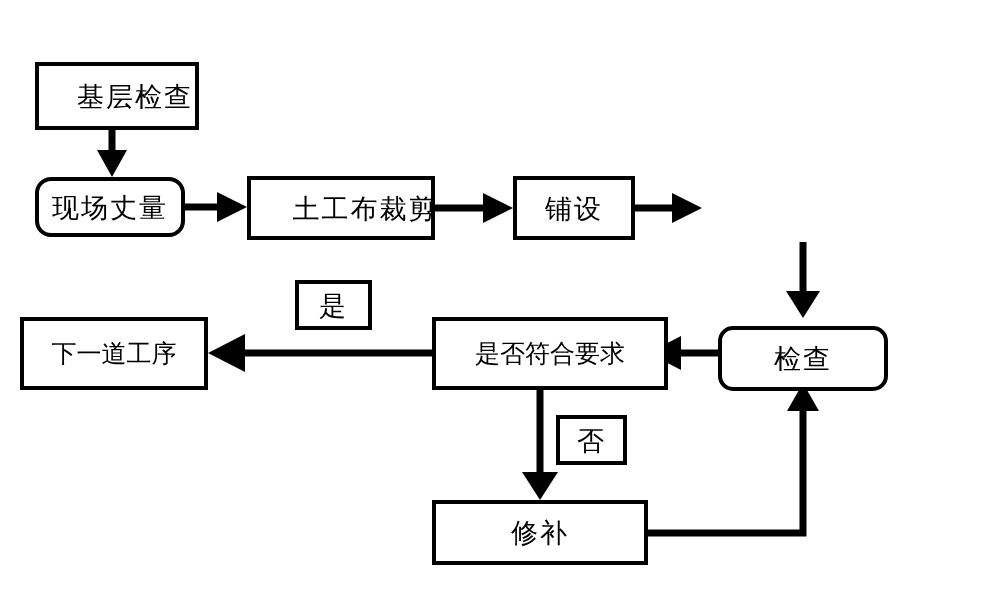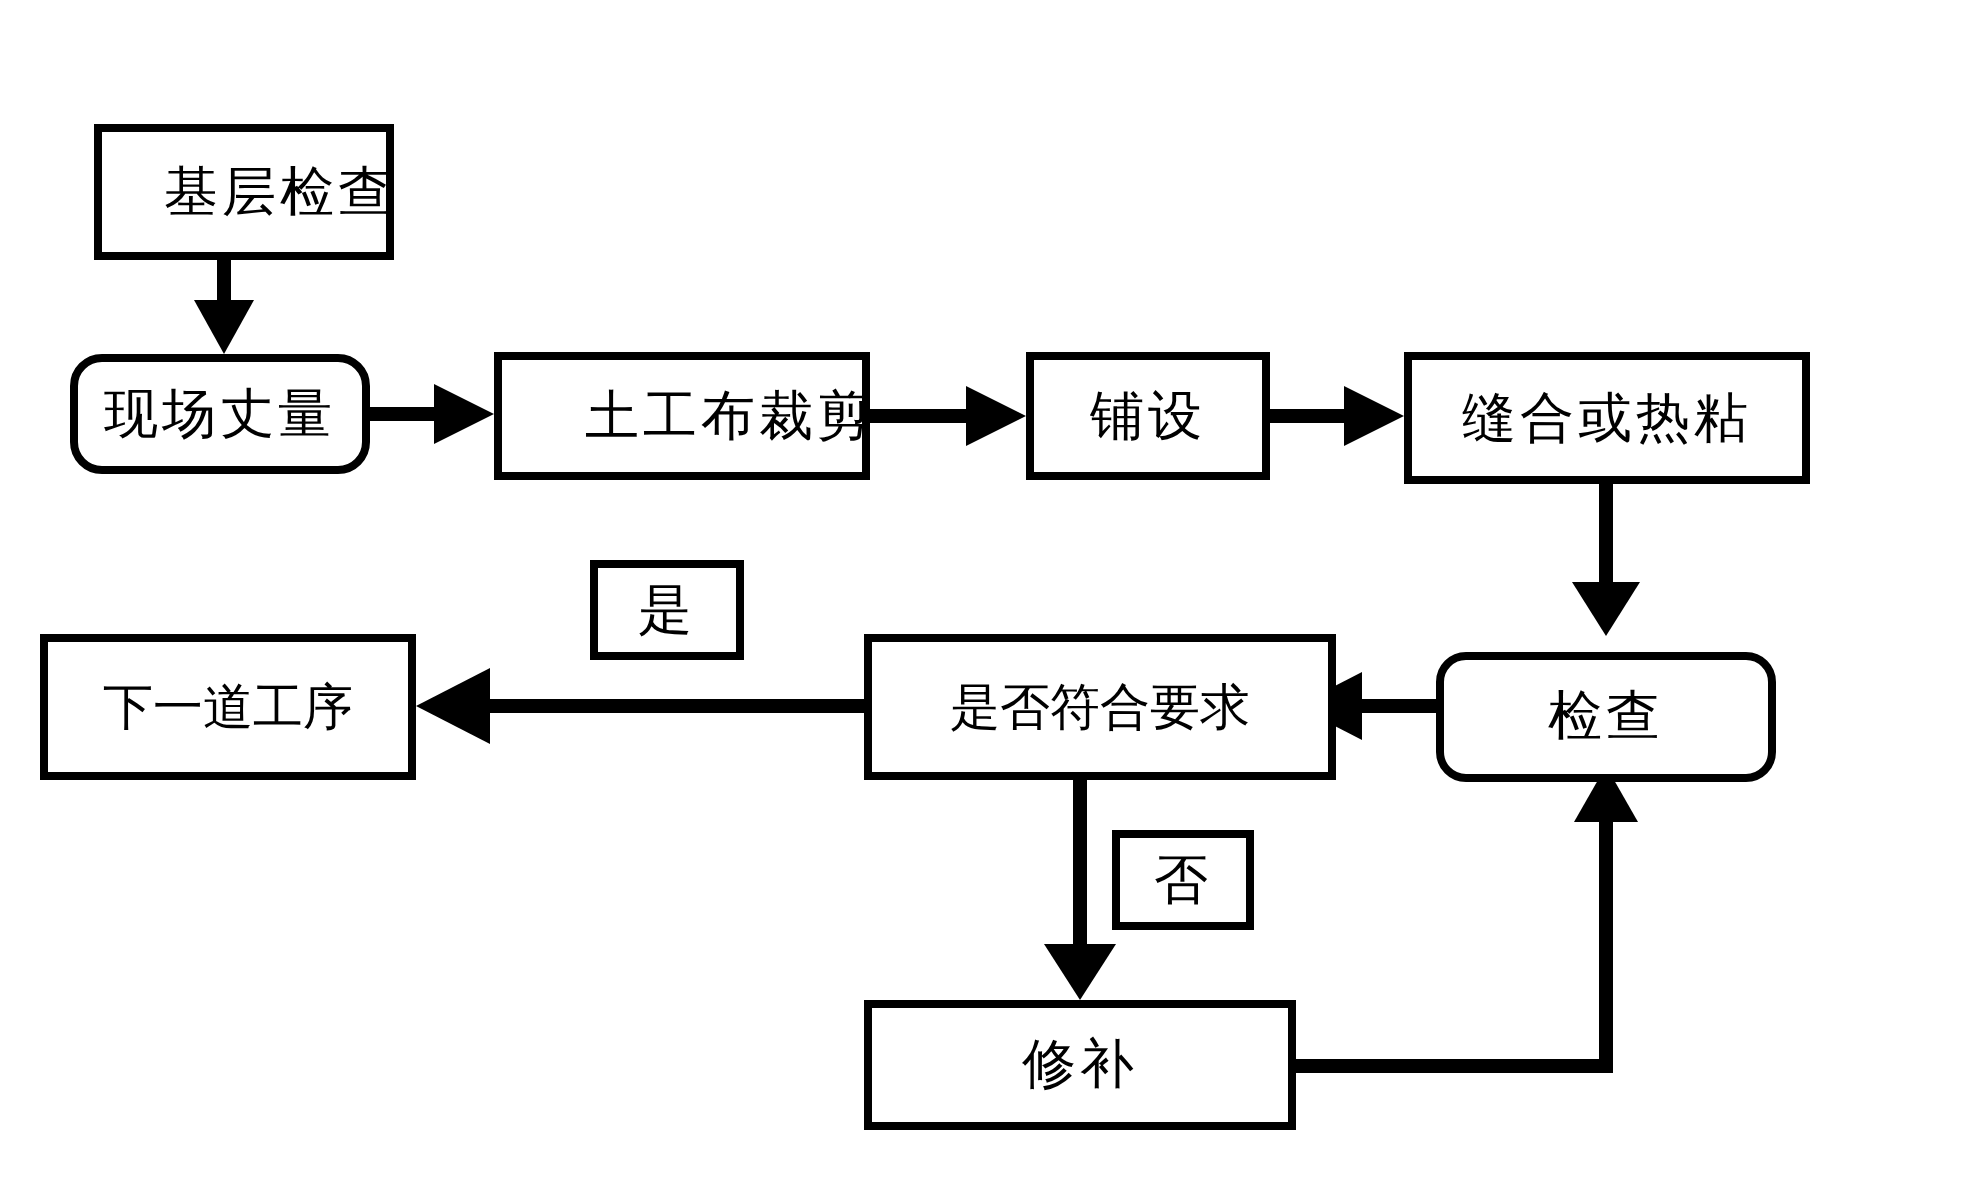--- a/index.html
+++ b/index.html
@@ -94,39 +94,36 @@
       <line x1="540" y1="390" x2="540" y2="478" stroke="#000" stroke-width="7"></line>
       <polygon points="540,500 522,472 558,472" fill="#000"></polygon>
     </g>
 
     <g>
       <polyline points="648,533 803,533 803,403" fill="none" stroke="#000" stroke-width="7"></polyline>
       <polygon points="803,383 787,411 819,411" fill="#000"></polygon>
     </g>
   </svg>
 
-  <div class="node" style="left:47px; top:62px; width:150px; height:68px;padding-left:36px;">
+  <div class="node" style="left:35px; top:62px; width:164px; height:68px;padding-left:36px;">
     <span class="node-label">基层检查</span>
   </div>
 
   <div class="node" style="left:35px; top:177px; width:150px; height:60px;border-radius:16px;">
     <span class="node-label">现场丈量</span>
   </div>
 
   <div class="node" style="left:247px; top:176px; width:188px; height:64px;padding-left:48px;">
     <span class="node-label">土工布裁剪</span>
   </div>
 
   <div class="node" style="left:513px; top:176px; width:122px; height:64px;">
     <span class="node-label">铺设</span>
   </div>
 
-  <div class="node" style="left:702px; top:176px; width:203px; height:66px;">
-    <span class="node-label">缝合或热粘</span>
-  </div>
 
   <div class="node" style="left:718px; top:326px; width:170px; height:65px;border-radius:15px;">
     <span class="node-label">检查</span>
   </div>
 
   <div class="node label-small" style="left:432px; top:317px; width:236px; height:73px;">
     <span class="node-label">是否符合要求</span>
   </div>
 
   <div class="node label-small" style="left:20px; top:317px; width:188px; height:73px;align-items:center;">

